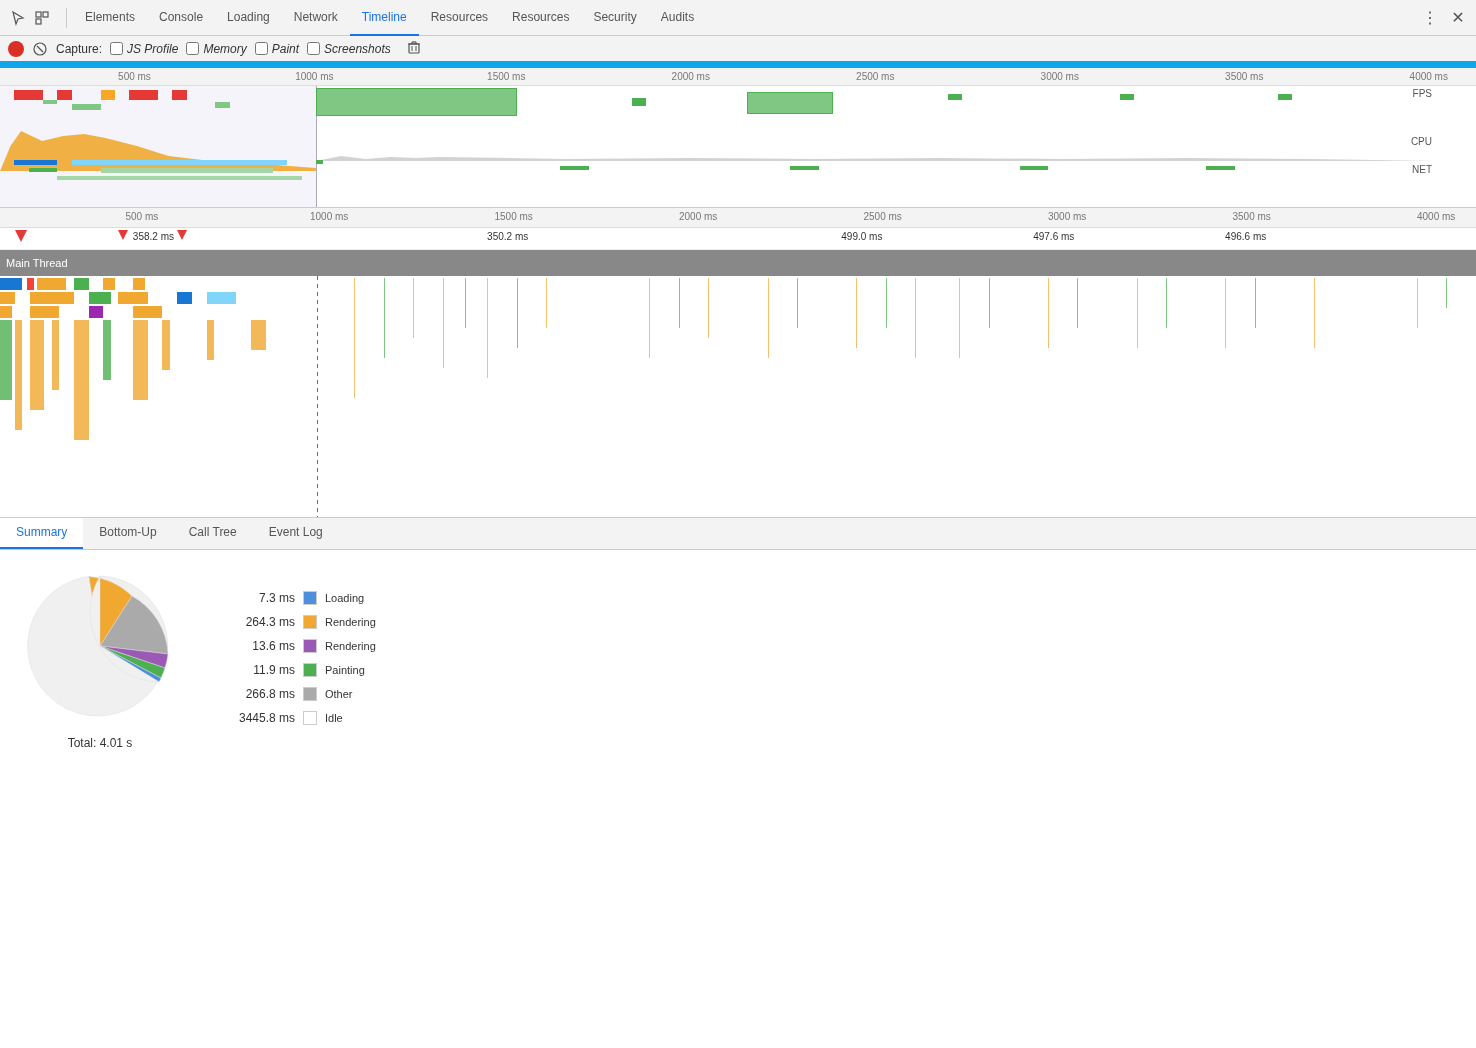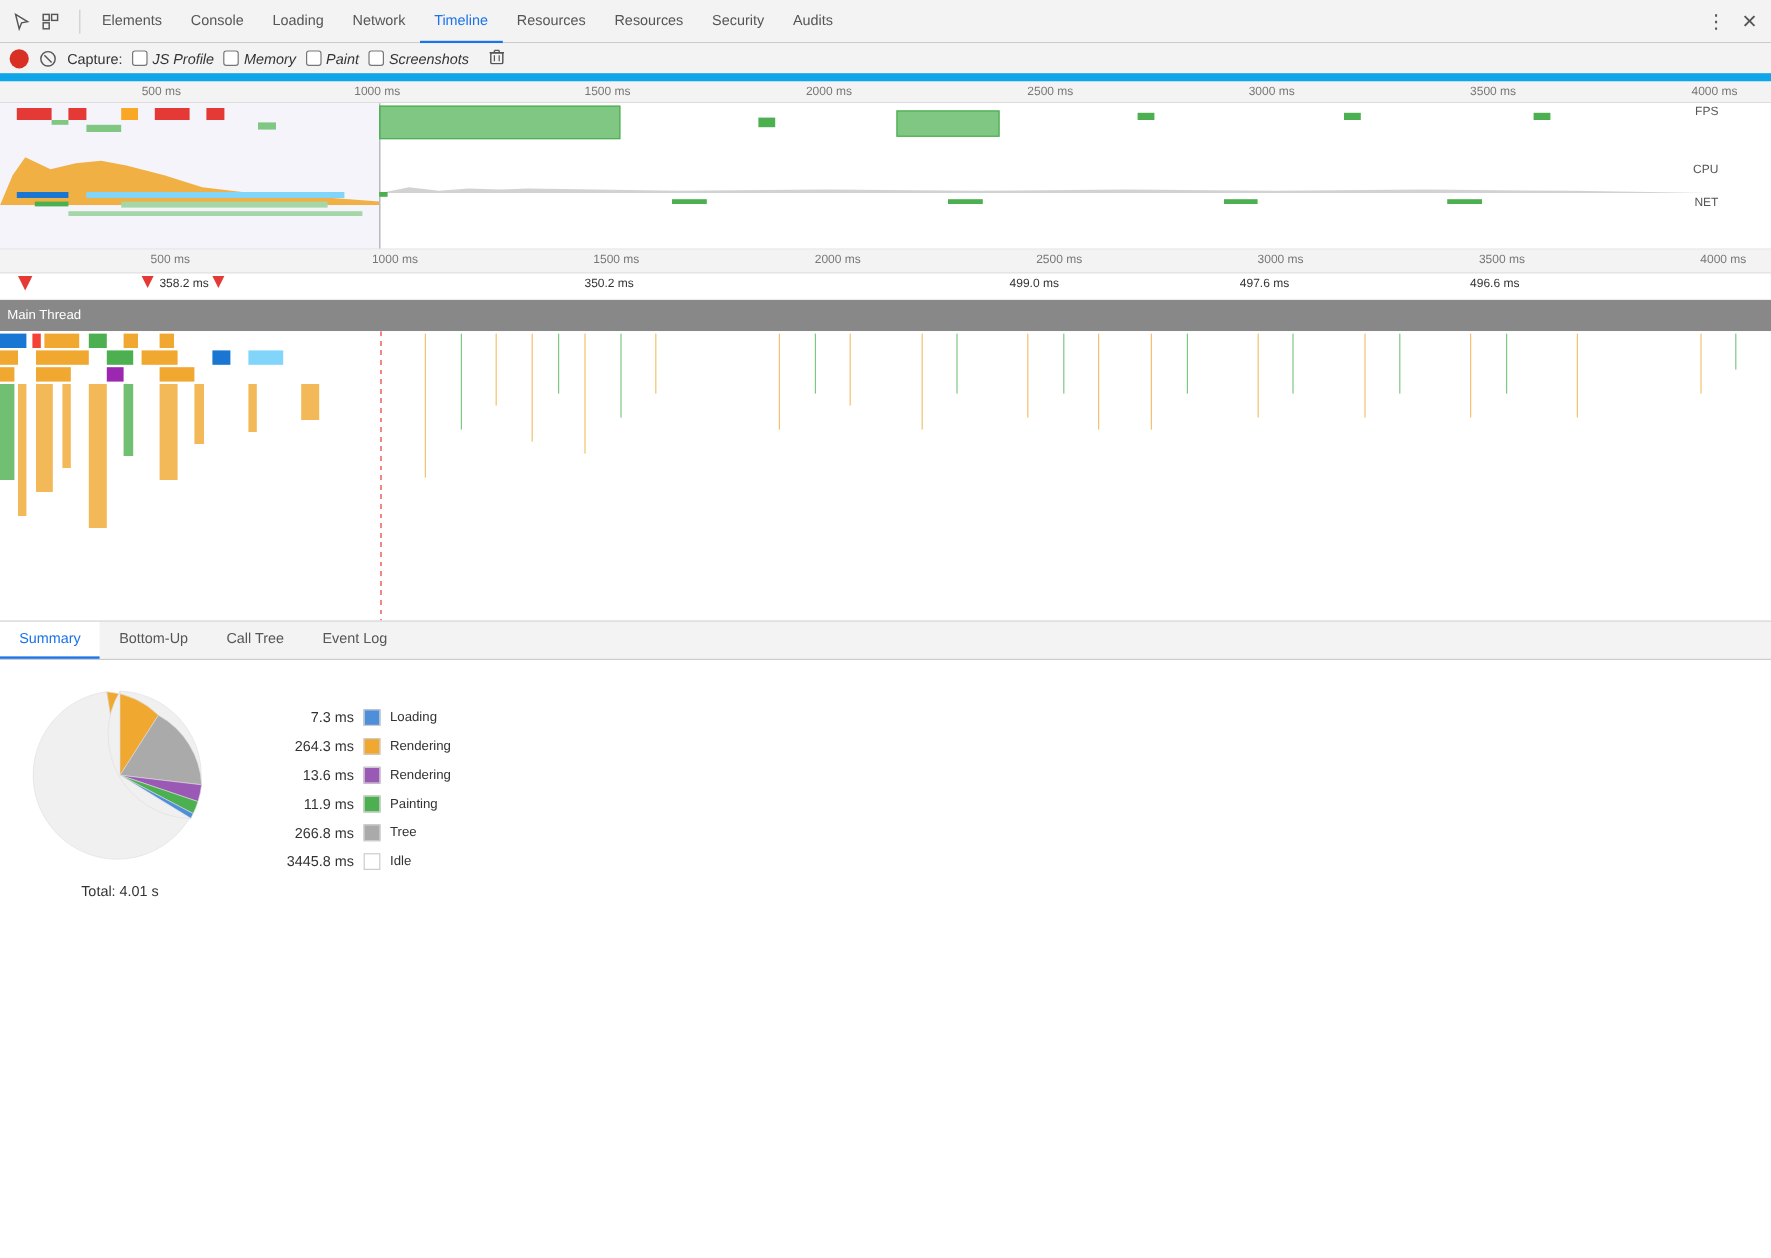--- a/index.html
+++ b/index.html
@@ -522,21 +522,21 @@
             <span class="legend-label">Rendering</span>
           </div>
           <div class="legend-item">
             <span class="legend-value">11.9 ms</span>
             <div class="legend-color" style="background:#4caf50;"></div>
             <span class="legend-label">Painting</span>
           </div>
           <div class="legend-item">
             <span class="legend-value">266.8 ms</span>
             <div class="legend-color" style="background:#aaaaaa;"></div>
-            <span class="legend-label">Tree</span>
+            <span class="legend-label">Other</span>
           </div>
           <div class="legend-item">
             <span class="legend-value">3445.8 ms</span>
             <div class="legend-color" style="background:#ffffff;border:1px solid #ccc;"></div>
             <span class="legend-label">Idle</span>
           </div>
         </div>
       </div>
     </div>
   </div>

